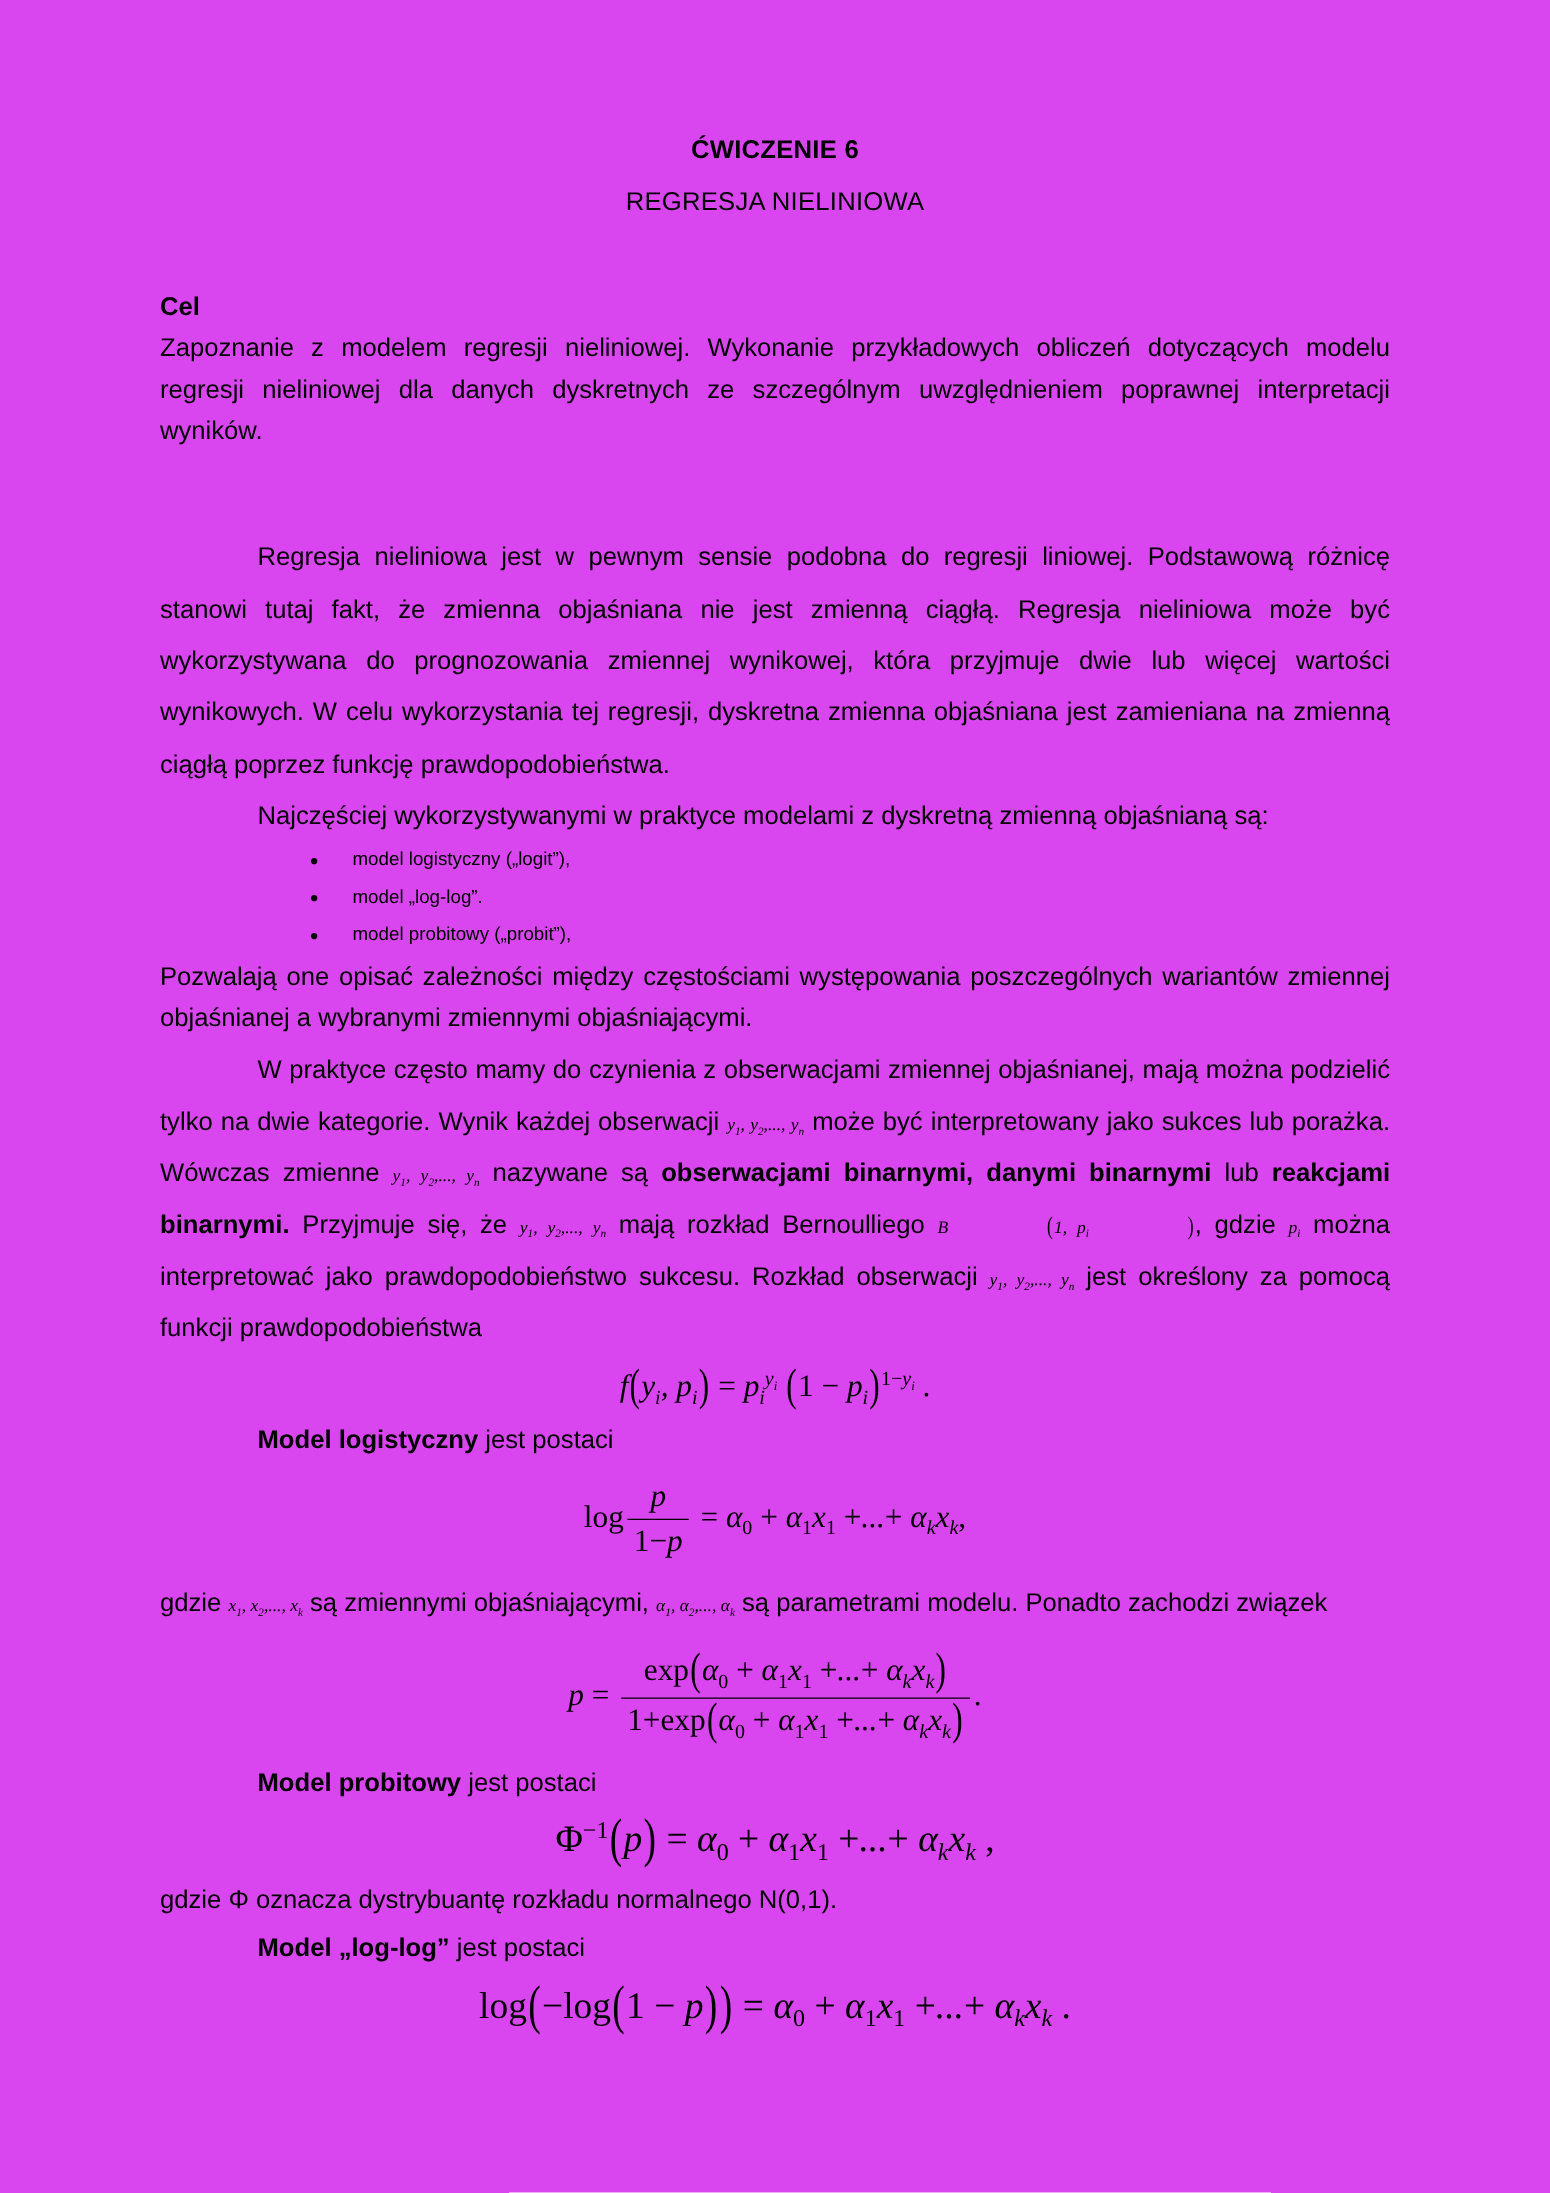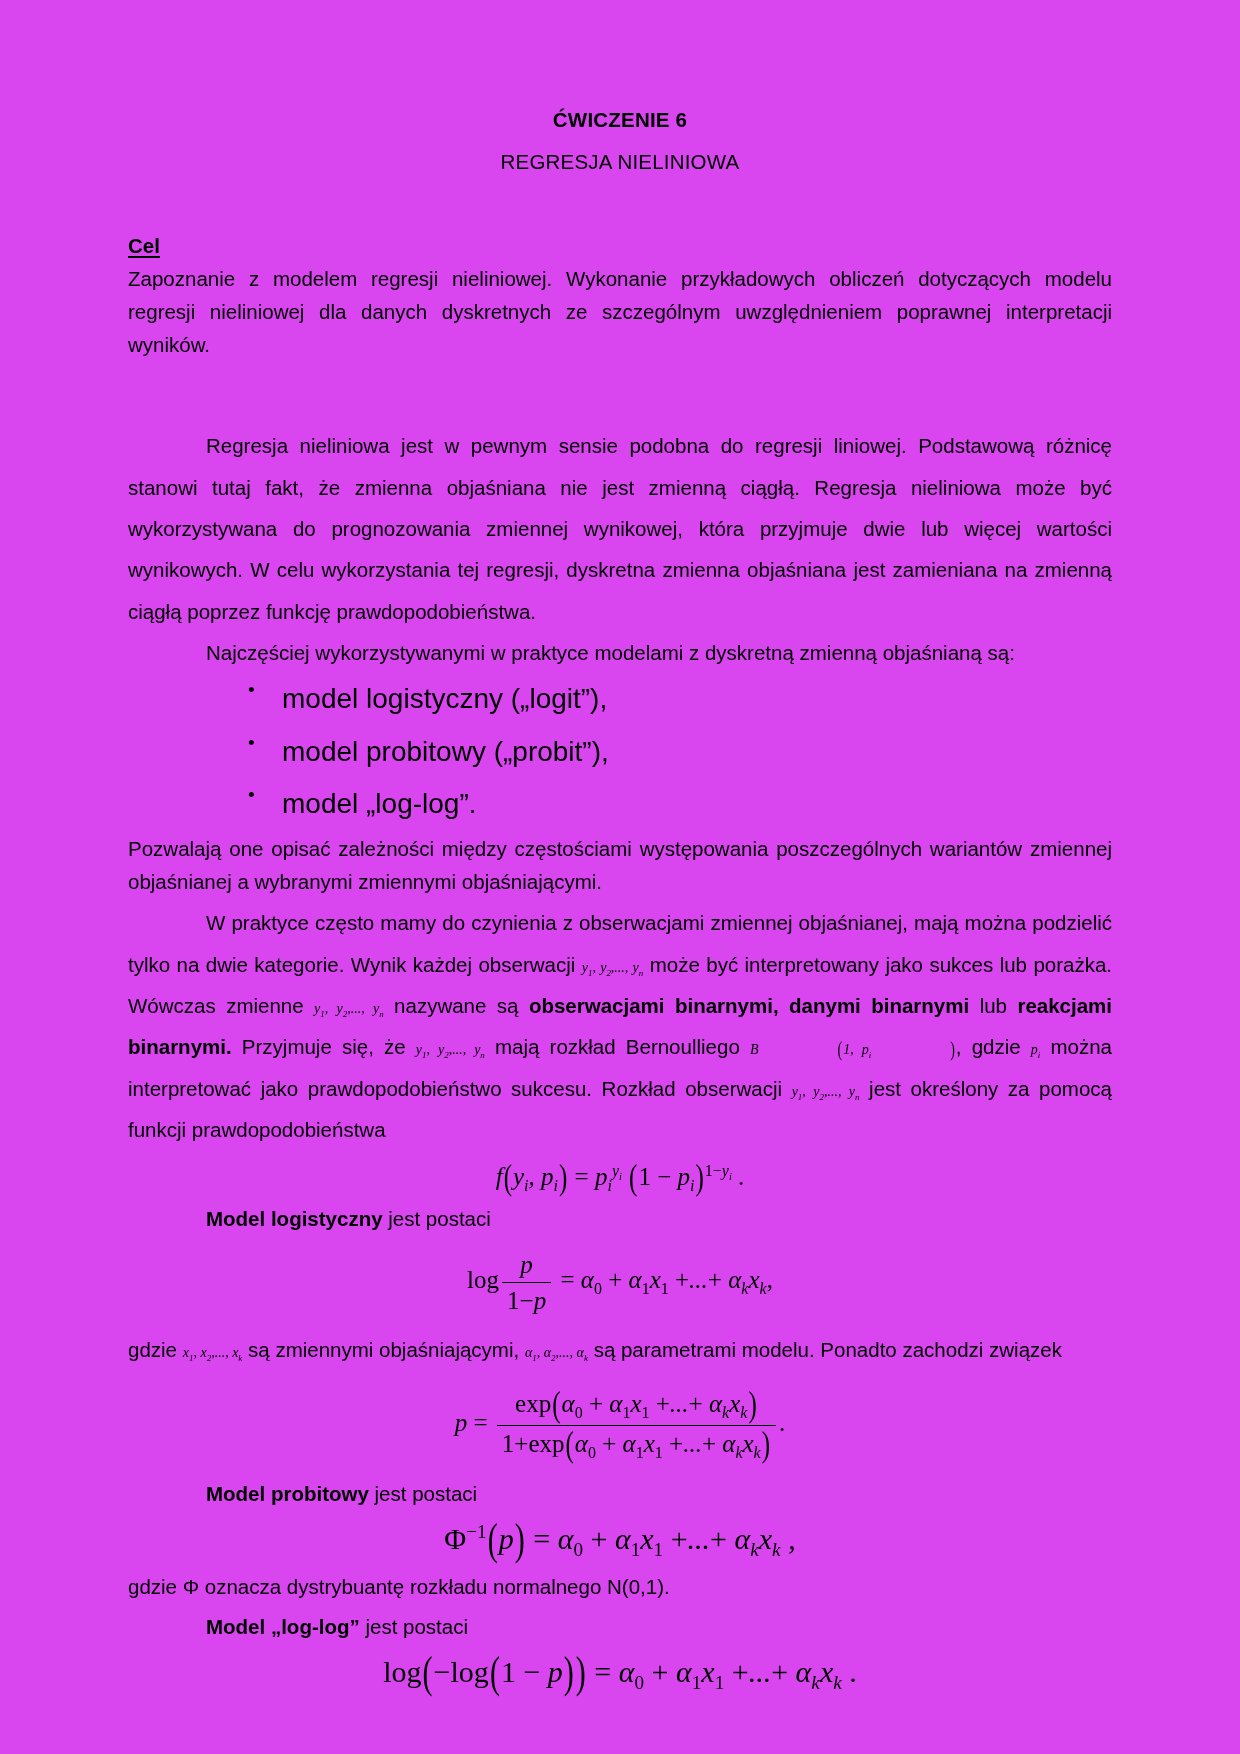--- a/index.html
+++ b/index.html
@@ -35,21 +35,20 @@
   .doc-subtitle {
     font-size: 20.5px;
     font-weight: normal;
     letter-spacing: 0.2px;
     line-height: 1.55;
     margin-top: 10px;
   }
   .section-head {
     font-size: 20.5px;
     font-weight: bold;
-    text-decoration: underline;
     text-underline-offset: 3px;
     margin: 0;
   }
   .sec-cel {
     margin-top: 56px;
   }
   .sec-wprow {
     margin-top: 64px;
   }
   p.body {
@@ -65,21 +64,21 @@
   }
   p.indent {
     text-indent: 78px;
   }
   ul.models {
     list-style: none;
     margin: 6px 0 0 0;
     padding: 0;
   }
   ul.models li {
-    font-size: 28px;
+    font-size: 15px;
     line-height: 1.72;
     position: relative;
     padding-left: 154px;
     margin-bottom: 4px;
   }
   ul.models li::before {
     content: "\2022";
     position: absolute;
     left: 120px;
     top: -1px;
@@ -147,22 +146,22 @@
   </div>
 
   <div class="sec-wprow">
 
     <p class="body loose indent">Regresja nieliniowa jest w pewnym sensie podobna do regresji liniowej. Podstawową różnicę stanowi tutaj fakt, że zmienna objaśniana nie jest zmienną ciągłą. Regresja nieliniowa może być wykorzystywana do prognozowania zmiennej wynikowej, która przyjmuje dwie lub więcej wartości wynikowych. W celu wykorzystania tej regresji, dyskretna zmienna objaśniana jest zamieniana na zmienną ciągłą poprzez funkcję prawdopodobieństwa.</p>
 
     <p class="body indent">Najczęściej wykorzystywanymi w praktyce modelami z dyskretną zmienną objaśnianą są:</p>
 
     <ul class="models">
       <li>model logistyczny („logit”),</li>
+      <li>model „log-log”.</li>
       <li>model probitowy („probit”),</li>
-      <li>model „log-log”.</li>
     </ul>
 
     <p class="body">Pozwalają one opisać zależności między częstościami występowania poszczególnych wariantów zmiennej objaśnianej a wybranymi zmiennymi objaśniającymi.</p>
 
     <p class="body loose indent"><span>W praktyce często mamy do czynienia z obserwacjami zmiennej objaśnianej, mają można podzielić tylko  na dwie kategorie. Wynik każdej obserwacji</span>
       <span class="math nowrap">y<sub>1</sub>, y<sub>2</sub>,..., y<sub>n</sub></span>
       <span>może być interpretowany jako sukces lub porażka. Wówczas zmienne</span>
       <span class="math nowrap">y<sub>1</sub>, y<sub>2</sub>,..., y<sub>n</sub></span>
       <span>nazywane są</span>
       <span class="lead-bold">obserwacjami binarnymi,</span>

